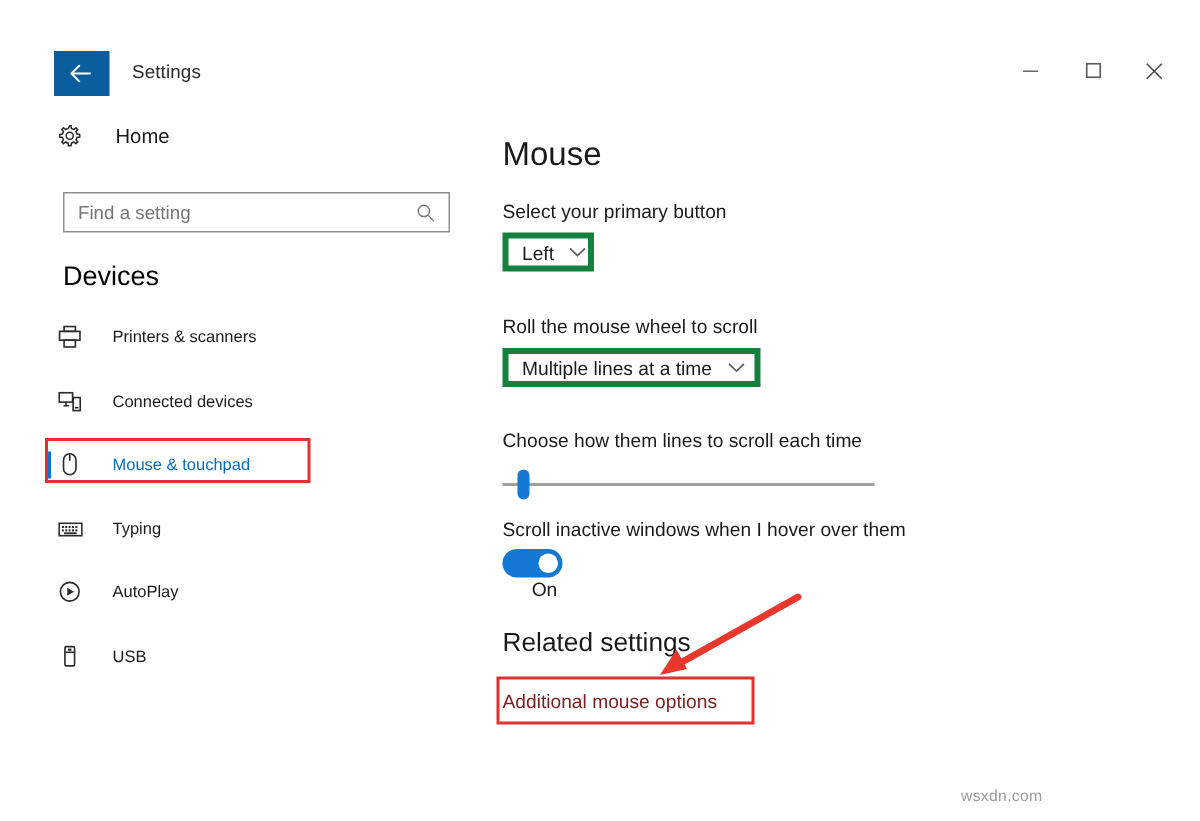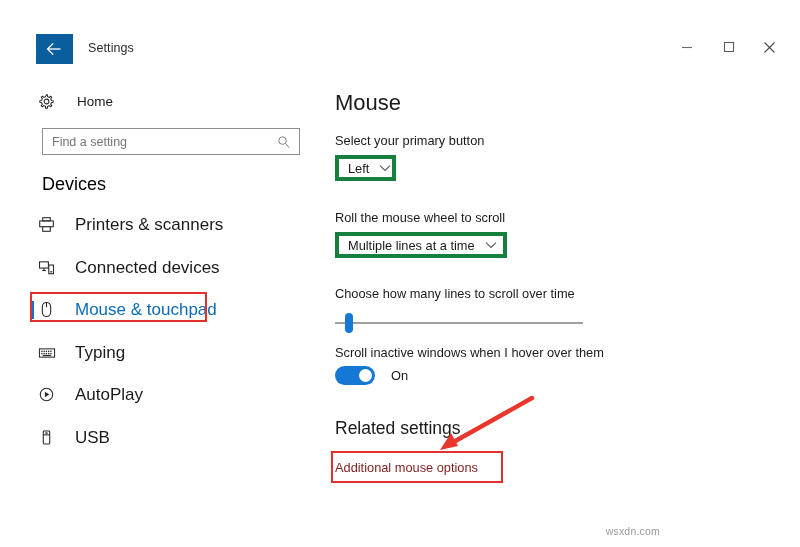--- a/index.html
+++ b/index.html
@@ -15,20 +15,21 @@
     overflow: hidden;
     position: relative;
   }
 
   
   #window {
     position: absolute;
     left: 0; top: 0;
     width: 672px; height: 547px;
     background: #ffffff;
+    padding-left: 35px;
   }
 
   
   #titlebar {
     position: absolute;
     left: 0; top: 22px;
     width: 800px; height: 40px;
   }
   #back-button {
     position: absolute;
@@ -61,21 +62,21 @@
   .wc svg { display: block; }
 
   
   #sidebar {
     position: absolute;
     left: 0; top: 70px;
     width: 320px; height: 470px;
   }
   #home-row {
     position: absolute;
-    left: 38px; top: 17px;
+    left: 38px; top: 6px;
     width: 120px; height: 28px;
     display: flex;
     align-items: center;
   }
   #home-row .ico {
     width: 22px;
     display: flex;
     justify-content: flex-start;
     align-items: center;
   }
@@ -123,21 +124,21 @@
   }
   .nav-item .nav-ico {
     width: 30px;
     margin-left: 8px;
     display: flex;
     align-items: center;
     justify-content: flex-start;
   }
   .nav-item .nav-label {
     margin-left: 7px;
-    font-size: 17px;
+    font-size: 11px;
     color: #1a1a1a;
     white-space: nowrap;
   }
   .nav-item.selected .nav-label { color: #0b6cb5; }
   .nav-accent {
     position: absolute;
     left: 1px; top: 7px;
     width: 3px; height: 18px;
     background: #0b74d0;
   }
@@ -219,20 +220,21 @@
     border-radius: 4px;
   }
 
   #label-inactive { top: 275px; }
 
   #toggle-row {
     position: absolute;
     left: 15px; top: 296px;
     display: flex;
     align-items: center;
+    flex-direction: column;
   }
   #toggle-switch {
     width: 40px; height: 19px;
     border-radius: 10px;
     background: #1478d4;
     position: relative;
   }
   #toggle-knob {
     position: absolute;
     right: 3px; top: 3px;
@@ -459,21 +461,21 @@
     <div class="field-label" id="label-wheel">Roll the mouse wheel to scroll</div>
     <div class="dropdown" id="dd-wheel">
       <span class="dd-value">Multiple lines at a time</span>
       <span class="dd-chevron">
         <svg width="12" height="8" viewBox="0 0 12 8">
           <path d="M1 1.6 L6 6.4 L11 1.6" fill="none" stroke="#5a5a5a" stroke-width="1.1"></path>
         </svg>
       </span>
     </div>
 
-    <div class="field-label" id="label-lines">Choose how many lines to scroll over time</div>
+    <div class="field-label" id="label-lines">Choose how them lines to scroll each time</div>
     <div id="slider">
       <div id="slider-track"></div>
       <div id="slider-thumb"></div>
     </div>
 
     <div class="field-label" id="label-inactive">Scroll inactive windows when I hover over them</div>
     <div id="toggle-row">
       <div id="toggle-switch">
         <div id="toggle-knob"></div>
       </div>

